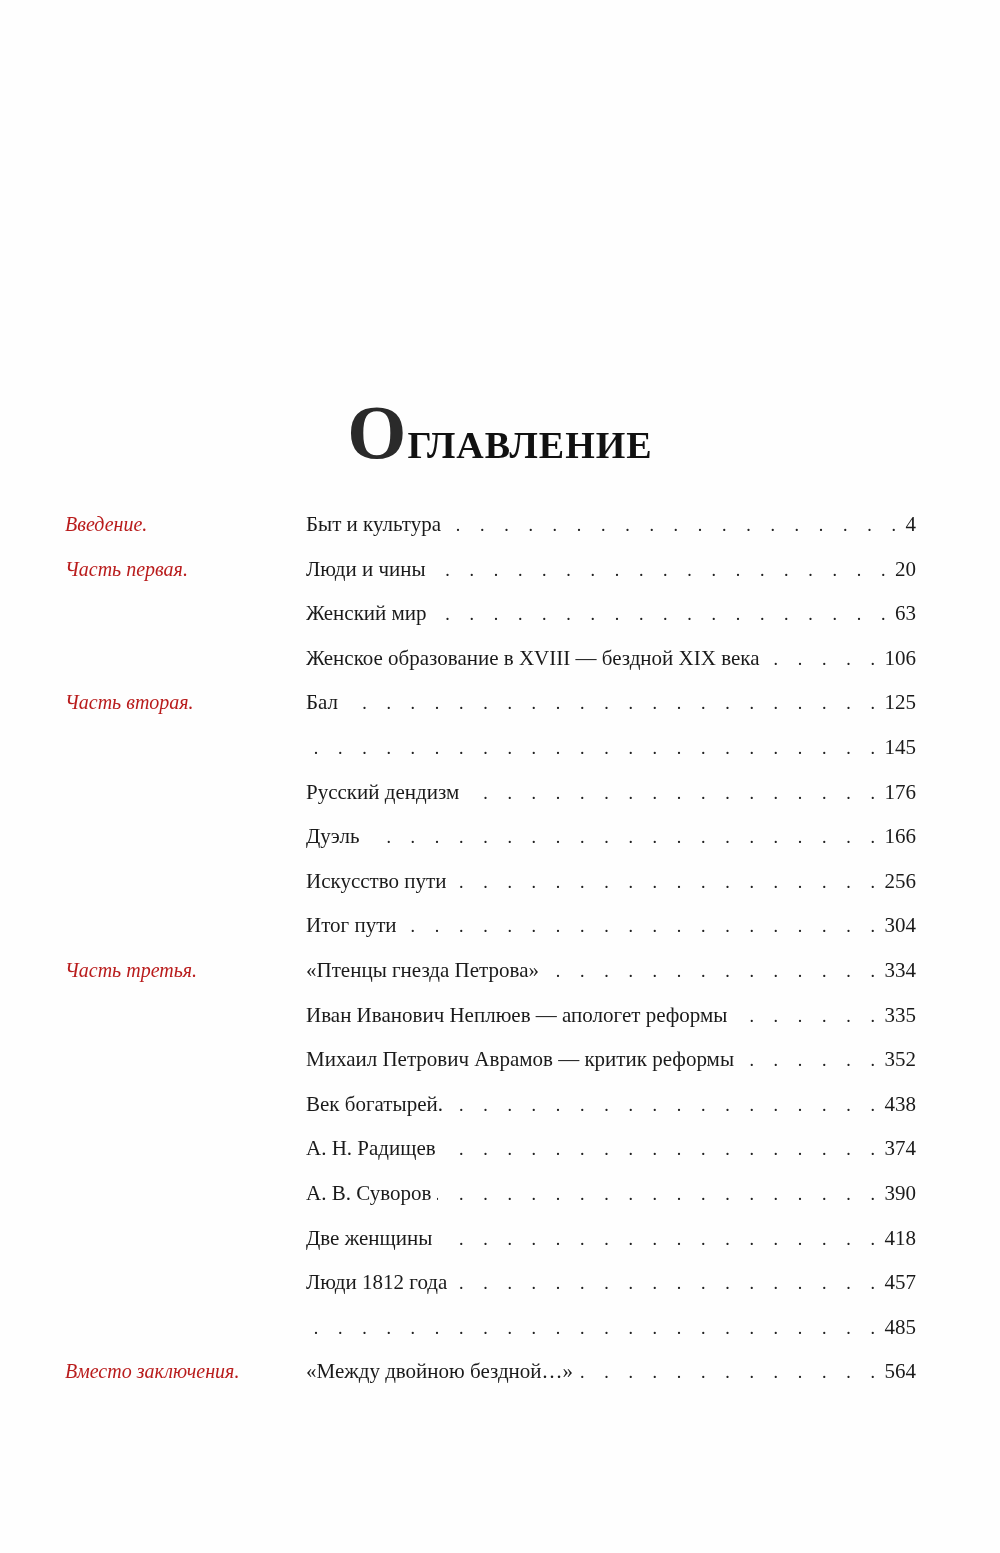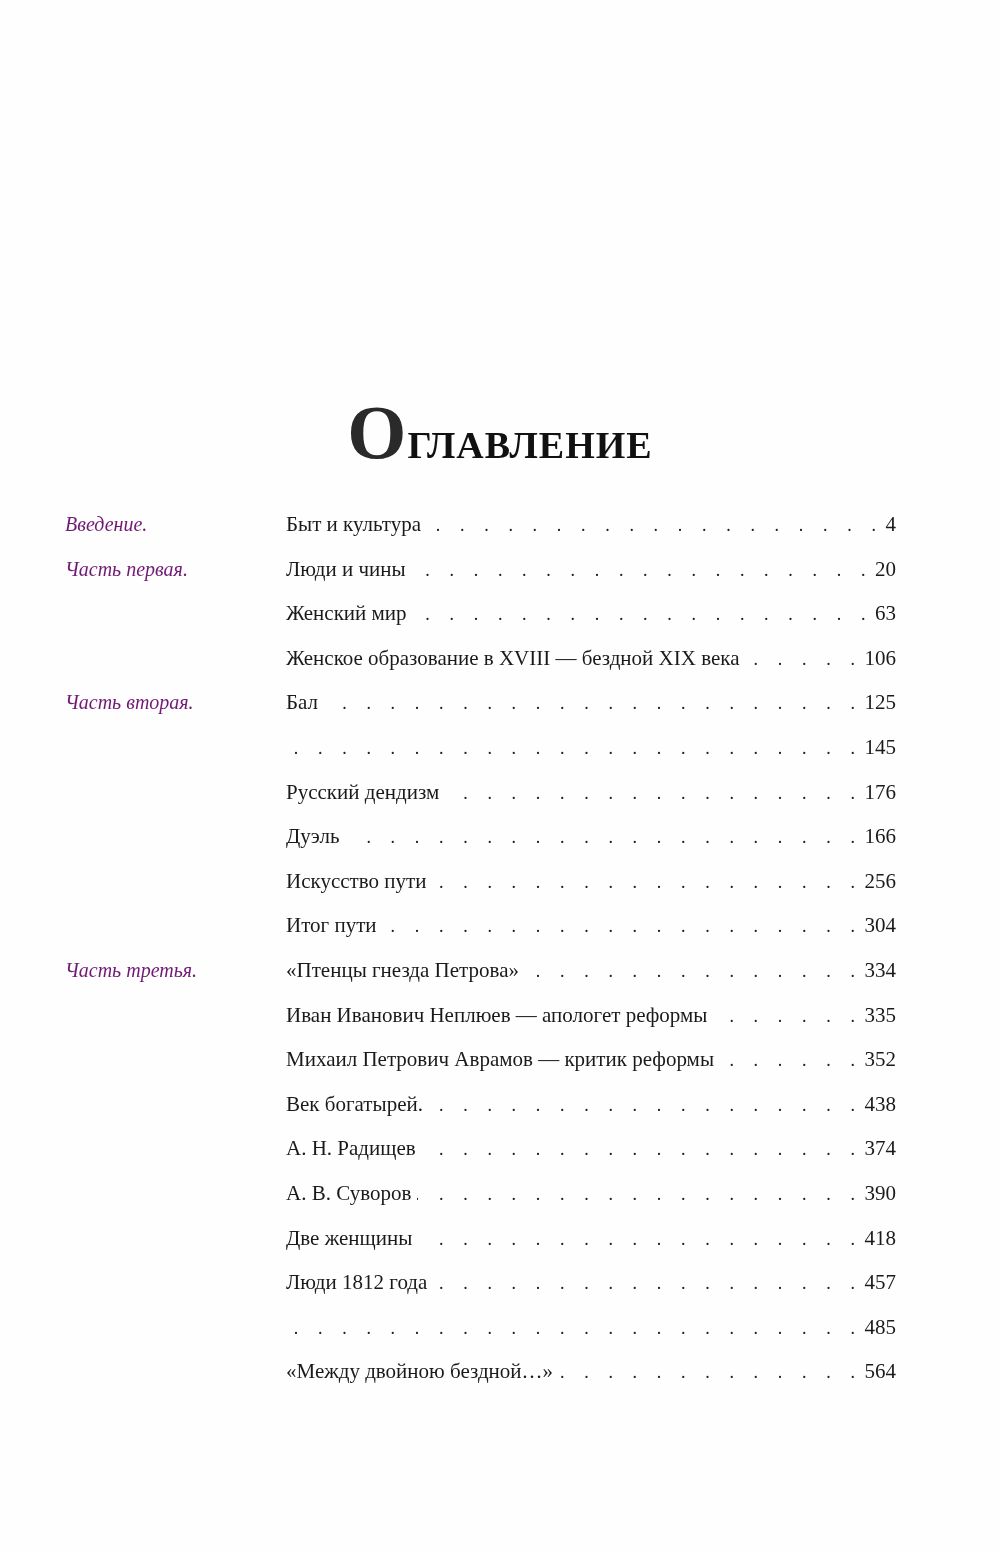--- a/index.html
+++ b/index.html
@@ -52,26 +52,26 @@
       height: 44.6px;
       font-size: 21px;
       line-height: 38px;
     }
     .part {
       position: absolute;
       left: 65px;
       top: 0;
       font-style: italic;
       font-size: 20px;
-      color: #701a75;
+      color: #b91c1c;
       white-space: nowrap;
     }
     .entry {
       position: absolute;
-      left: 286px;
+      left: 306px;
       width: 610px;
       top: 0;
       display: flex;
       align-items: baseline;
       white-space: nowrap;
       justify-content: space-between;
     }
     .entry .label {
       flex: 0 0 auto;
       padding-right: 6px;
@@ -243,20 +243,21 @@
       </div>
     </div>
     <div class="row">
       <span class="part"></span>
       <div class="entry">
         <span class="leader">. . . . . . . . . . . . . . . . . . . . . . . . . . . . . . . . . . . . . . . . . . . . . . . . . . . . . . . .</span>
         <span class="page-num">485</span>
       </div>
     </div>
     <div class="row">
+      <span class="part">Вместо заключения.</span>
       <div class="entry">
         <span class="label">«Между двойною бездной…»</span>
         <span class="leader">. . . . . . . . . . . . . . . . . . . . . . . . . . . . . . . . . . . . . . . . . . . . . . . . . . . . . . . .</span>
         <span class="page-num">564</span>
       </div>
     </div>
   </div>
 </div>
 
 </body></html>

